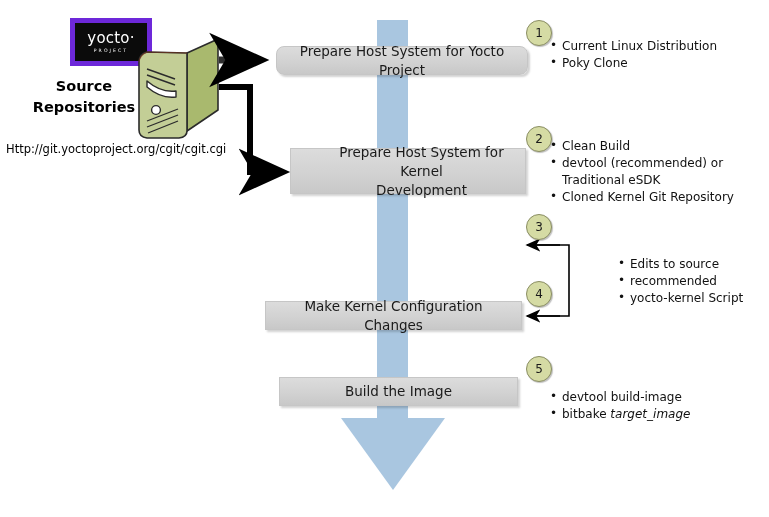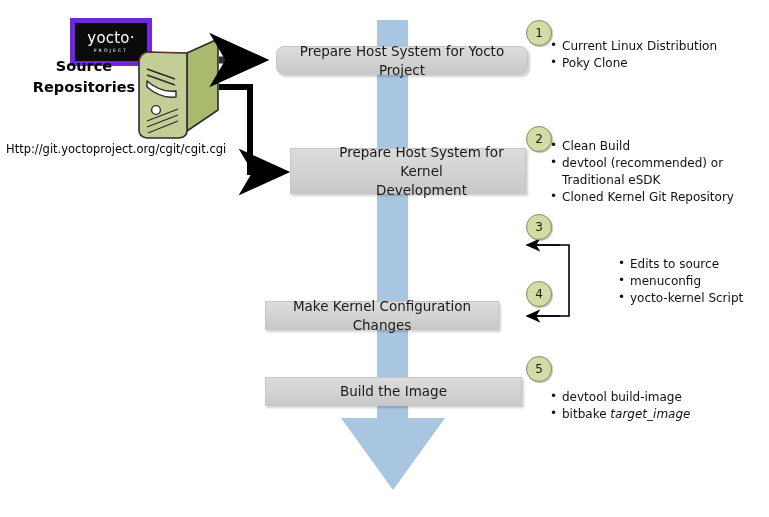--- a/index.html
+++ b/index.html
@@ -38,40 +38,40 @@
     color:#1a1a1a;
     font-size:13.5px;
     line-height:19px;
     box-sizing:border-box;
     padding:0 8px;
   }
 
   #box1{left:276px;top:46px;width:252px;height:29px;border-radius:8px;}
   #box2{left:290px;top:148px;width:236px;height:46px;padding-left:35px;}
   #box3{left:235px;top:231px;width:288px;height:29px;}
-  #box4{left:265px;top:301px;width:234px;height:29px;}
-  #box5{left:265px;top:377px;width:257px;height:29px;}
+  #box4{left:265px;top:301px;width:257px;height:29px;}
+  #box5{left:279px;top:377px;width:239px;height:29px;}
 
   
   .yocto-logo{
     position:absolute;left:70px;top:18px;width:72px;height:38px;
     background:#0b0b0b;border:5px solid #6d28d9;
     display:flex;flex-direction:column;align-items:center;justify-content:center;
   }
   .yocto-logo .y-main{
     color:#ffffff;font-size:15px;letter-spacing:.2px;line-height:15px;
     font-family:"DejaVu Sans","Liberation Sans",sans-serif;
   }
   .yocto-logo .y-sub{
     color:#ffffff;font-size:4.6px;letter-spacing:2.1px;line-height:7px;margin-top:1px;
   }
 
   
   .src-label{
-    position:absolute;left:20px;top:56px;width:128px;
+    position:absolute;left:20px;top:76px;width:128px;
     text-align:center;font-weight:bold;font-size:14.5px;line-height:21px;color:#000;
   }
   .src-url{
     position:absolute;left:6px;top:142px;width:230px;
     font-size:11.5px;color:#000;white-space:nowrap;
   }
 
   
   .server{position:absolute;left:135px;top:37px;width:85px;height:103px;}
 
@@ -199,21 +199,21 @@
         <span>devtool (recommended) or</span>
         <span class="wrap2">Traditional eSDK</span>
       </li>
       <li>Cloned Kernel Git Repository</li>
     </ul>
   </div>
 
   <div class="notes" id="notes3">
     <ul>
       <li>Edits to source</li>
-      <li>menuconfig</li>
+      <li>recommended</li>
       <li>yocto-kernel Script</li>
     </ul>
   </div>
 
   <div class="notes" id="notes5">
     <ul>
       <li>devtool build-image</li>
       <li><span>bitbake </span><span class="ital">target_image</span></li>
     </ul>
   </div>

